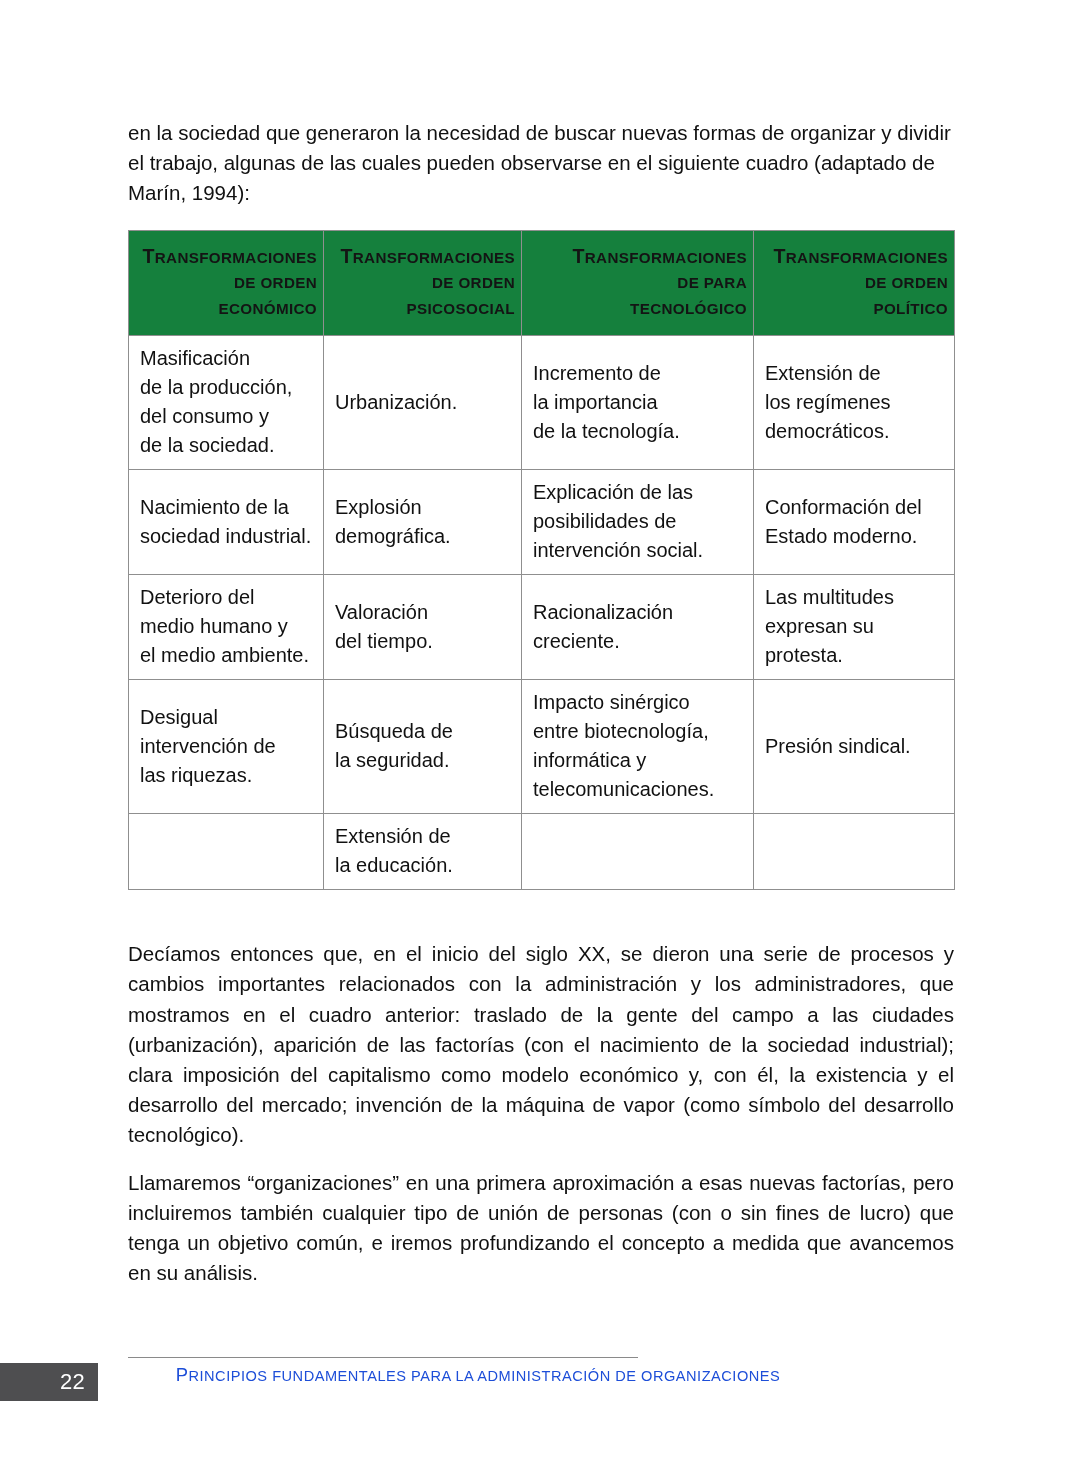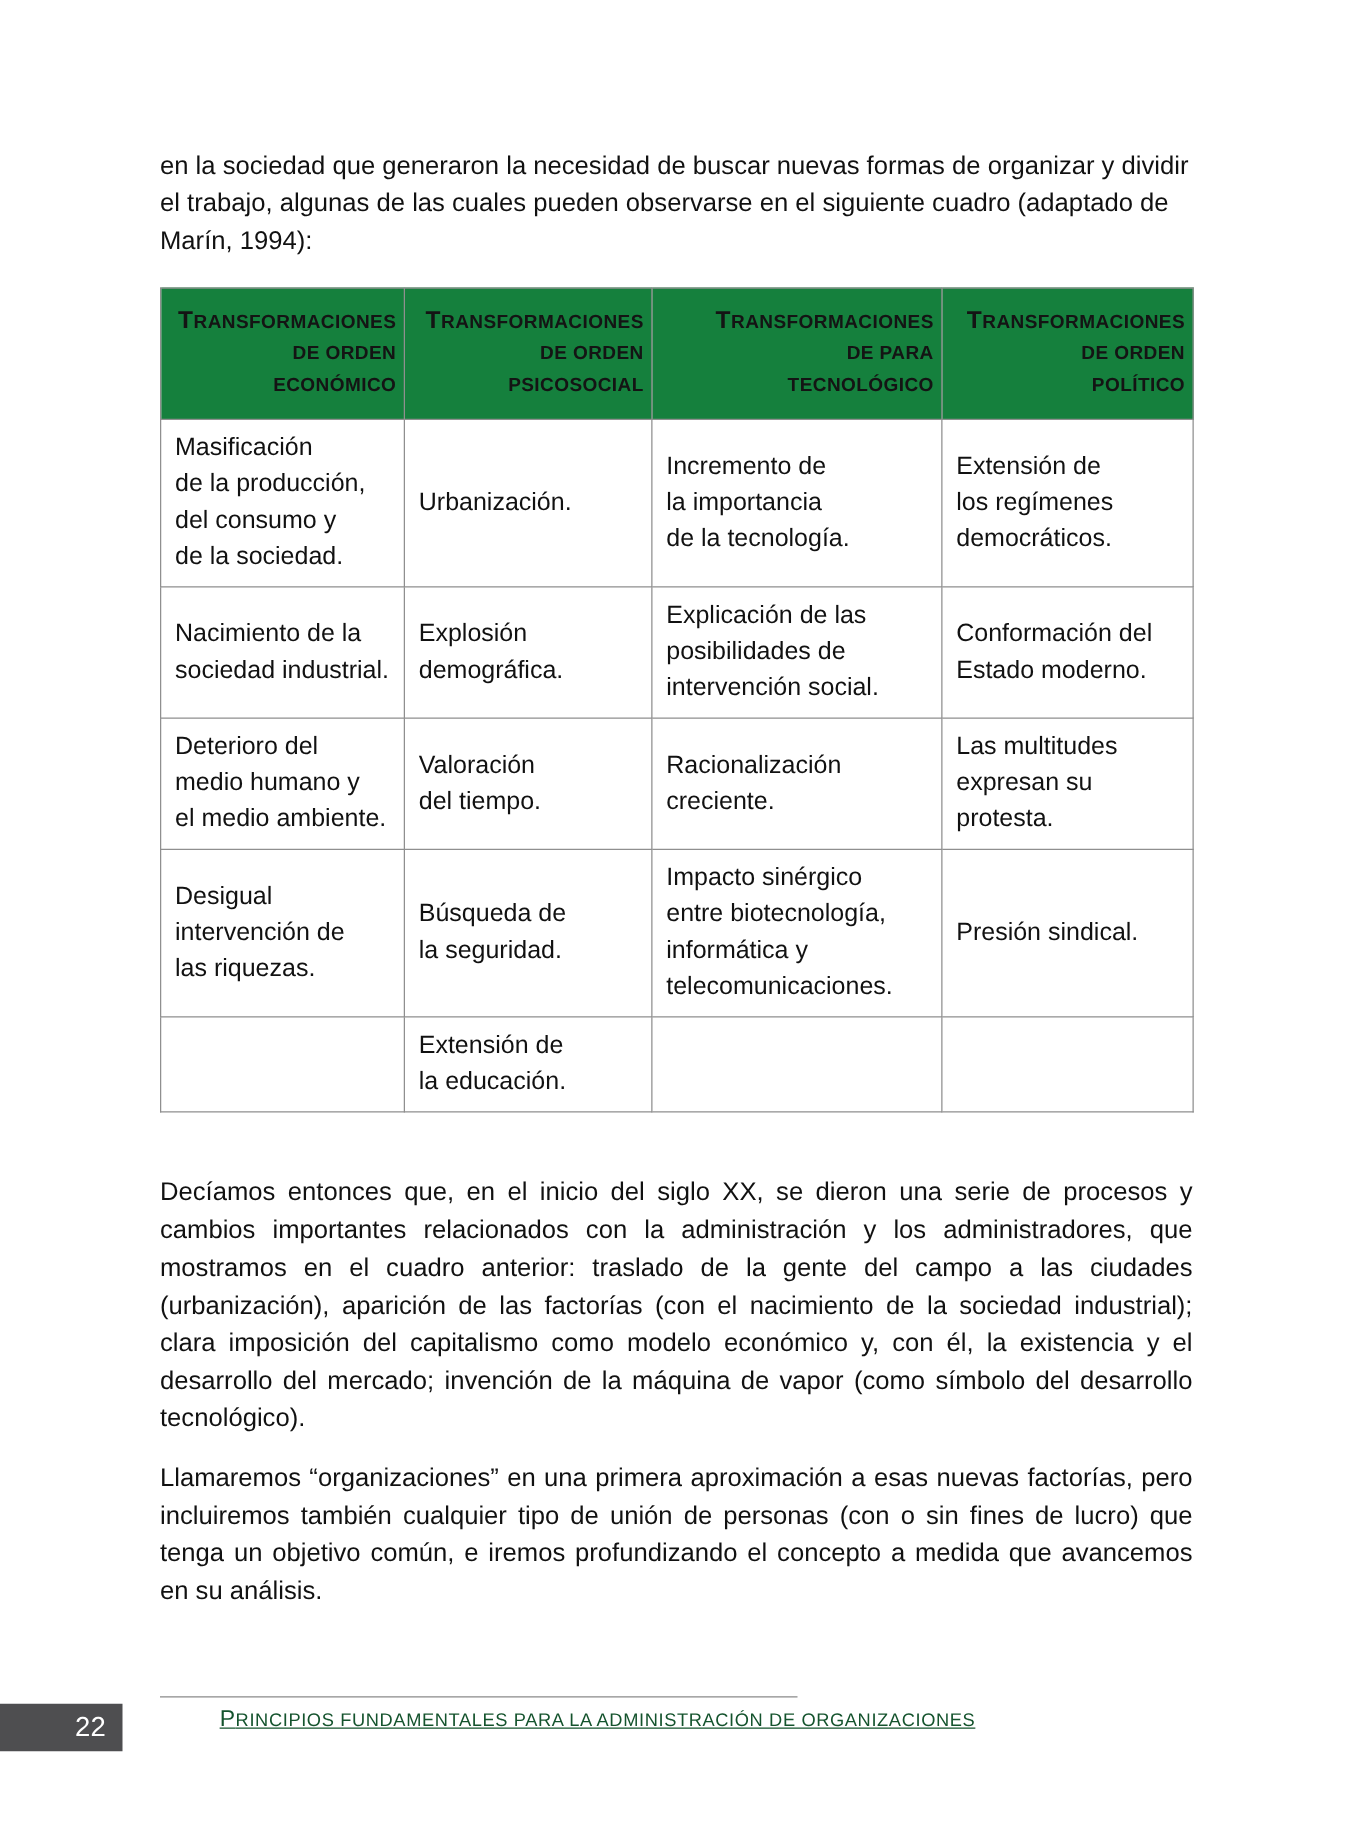--- a/index.html
+++ b/index.html
@@ -137,23 +137,22 @@
   .footer-text {
     position: absolute;
     left: 128px;
     top: 24px;
     width: 700px;
   }
   .foot-line1 {
     font-size: 14.6px;
     line-height: 22px;
     letter-spacing: 0.5px;
-    color: #14532d;
+    color: #1d4ed8;
     white-space: nowrap;
-    text-decoration: underline;
   }
   .foot-line1 .sc-first { font-size: 18.4px; }
   .foot-line2 {
     font-size: 19.4px;
     line-height: 25px;
     color: #2a2a2c;
     white-space: nowrap;
     margin-top: 1px;
   }
   .foot-line2 .cap-label {

